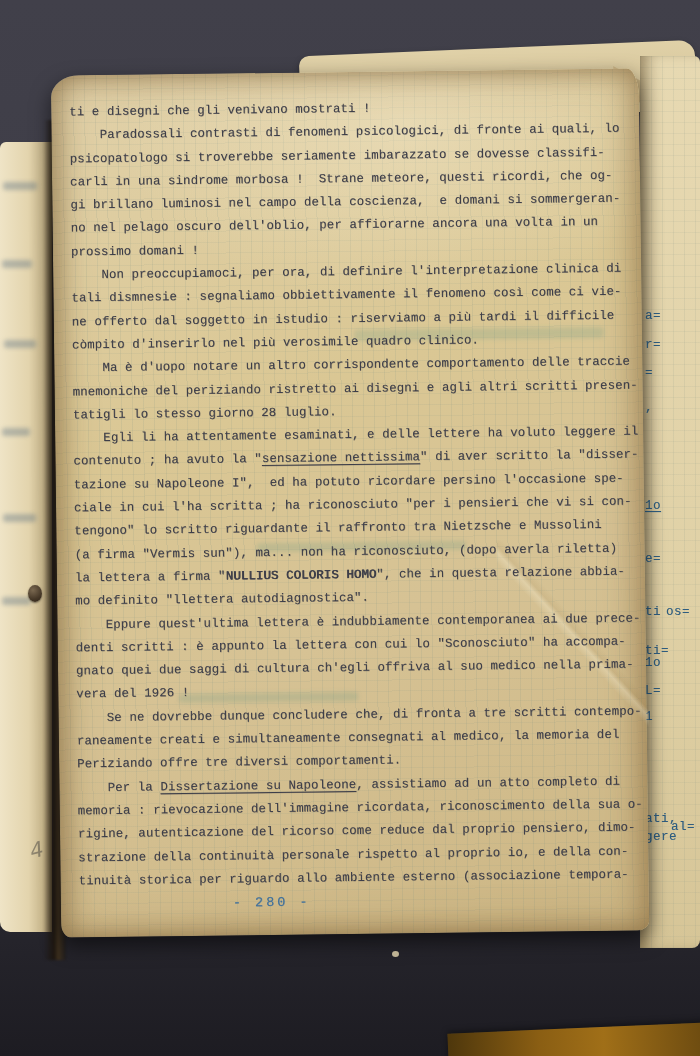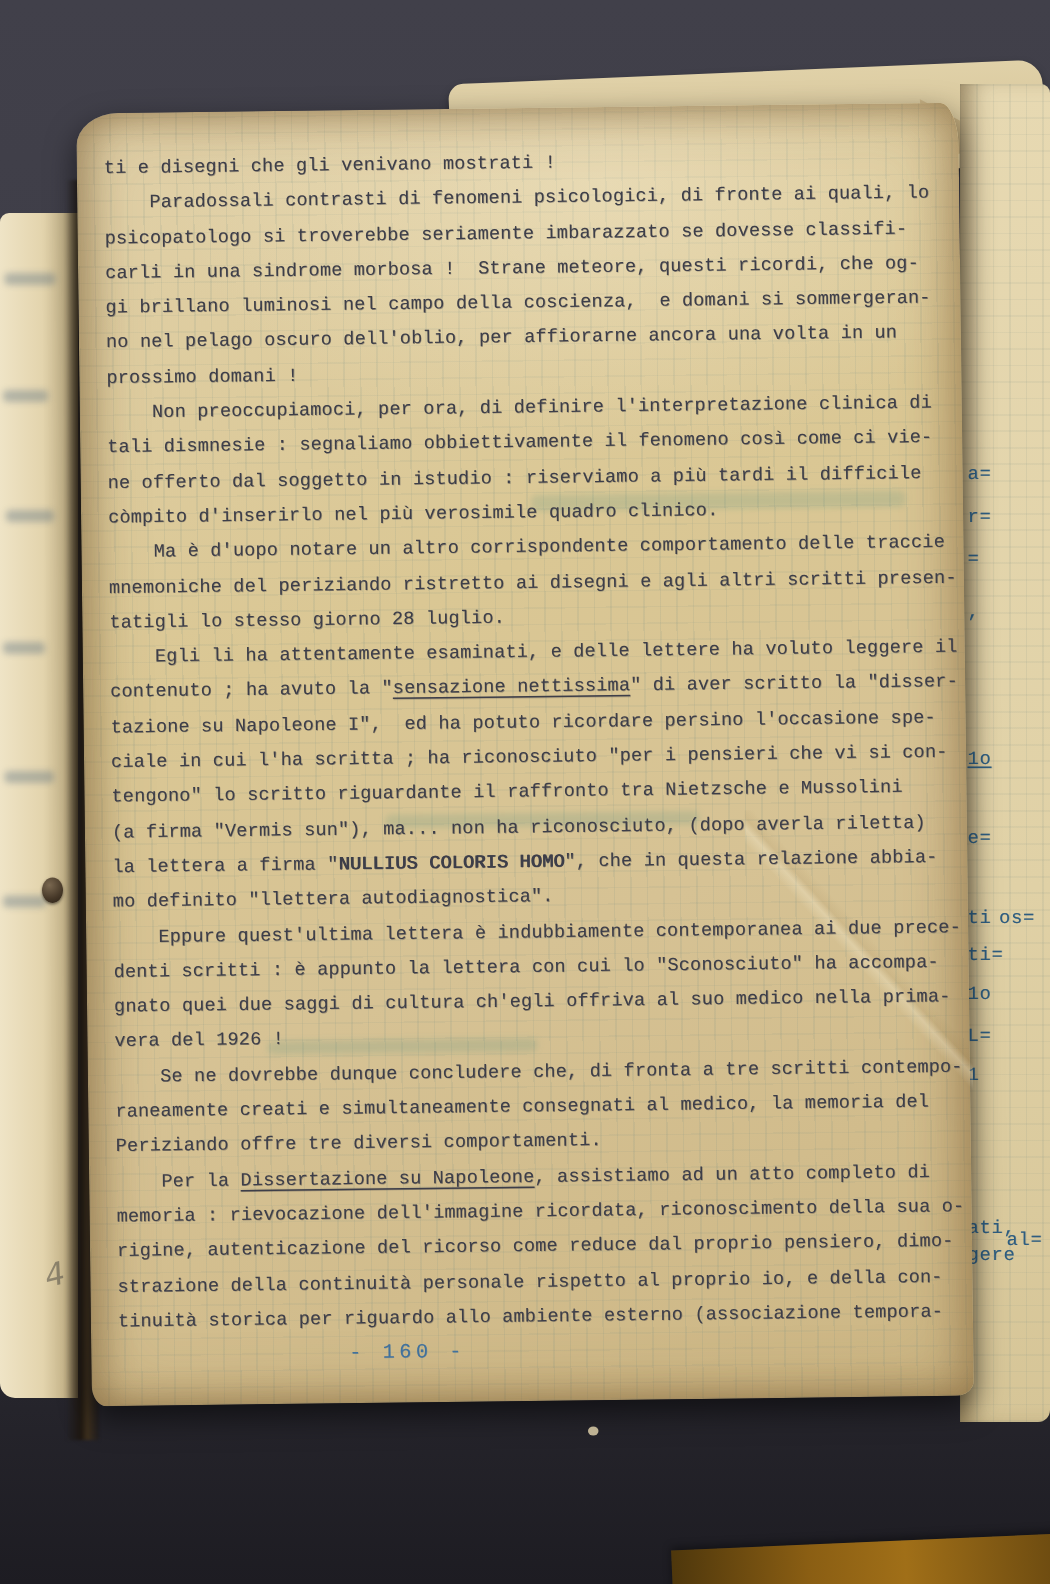--- a/index.html
+++ b/index.html
@@ -125,38 +125,38 @@
 
   <div class="next-page-strip">
       <div class="frag" style="top: 253px;">a=</div>
       <div class="frag" style="top: 282px;">r=</div>
       <div class="frag" style="top: 310px;">=</div>
       <div class="frag" style="top: 345px;">,</div>
       <div class="frag u" style="top: 443px;">1o</div>
       <div class="frag" style="top: 496px;">e=</div>
       <div class="frag" style="top: 549px;">ti</div>
       <div class="frag" style="top: 549px; margin-left: 21px;">os=</div>
-      <div class="frag" style="top: 574px; text-align: center;">ti=</div>
+      <div class="frag" style="top: 588px; text-align: center;">ti=</div>
       <div class="frag" style="top: 600px;">1o</div>
       <div class="frag" style="top: 628px;">L=</div>
       <div class="frag" style="top: 654px;">1</div>
       <div class="frag" style="top: 756px;">ati,</div>
       <div class="frag" style="top: 764px; margin-left: 26px;">al=</div>
       <div class="frag" style="top: 774px;">gere</div>
     </div>
 
   <div class="spine"></div>
 
   <div class="page">
     <div class="crease"></div>
     <div class="bleed" style="left:300px;top:258px;width:250px;height:11px;"></div>
     <div class="bleed" style="left:200px;top:470px;width:210px;height:9px;"></div>
     <div class="bleed" style="left:120px;top:620px;width:180px;height:9px;"></div>
     <div class="textblock"><div class="line"><span>ti e disegni che gli venivano mostrati !</span></div><div class="line"><span>    Paradossali contrasti di fenomeni psicologici, di fronte ai quali, lo</span></div><div class="line"><span>psicopatologo si troverebbe seriamente imbarazzato se dovesse classifi-</span></div><div class="line"><span>carli in una sindrome morbosa !  Strane meteore, questi ricordi, che og-</span></div><div class="line"><span>gi brillano luminosi nel campo della coscienza,  e domani si sommergeran-</span></div><div class="line"><span>no nel pelago oscuro dell'oblio, per affiorarne ancora una volta in un</span></div><div class="line"><span>prossimo domani !</span></div><div class="line"><span>    Non preoccupiamoci, per ora, di definire l'interpretazione clinica di</span></div><div class="line"><span>tali dismnesie : segnaliamo obbiettivamente il fenomeno così come ci vie-</span></div><div class="line"><span>ne offerto dal soggetto in istudio : riserviamo a più tardi il difficile</span></div><div class="line"><span>còmpito d'inserirlo nel più verosimile quadro clinico.</span></div><div class="line"><span>    Ma è d'uopo notare un altro corrispondente comportamento delle traccie</span></div><div class="line"><span>mnemoniche del periziando ristretto ai disegni e agli altri scritti presen-</span></div><div class="line"><span>tatigli lo stesso giorno 28 luglio.</span></div><div class="line"><span>    Egli li ha attentamente esaminati, e delle lettere ha voluto leggere il</span></div><div class="line"><span>contenuto ; ha avuto la "</span><span class="u">sensazione nettissima</span><span>" di aver scritto la "disser-</span></div><div class="line"><span>tazione su Napoleone I",  ed ha potuto ricordare persino l'occasione spe-</span></div><div class="line"><span>ciale in cui l'ha scritta ; ha riconosciuto "per i pensieri che vi si con-</span></div><div class="line"><span>tengono" lo scritto riguardante il raffronto tra Nietzsche e Mussolini</span></div><div class="line"><span>(a firma "Vermis sun"), ma... non ha riconosciuto, (dopo averla riletta)</span></div><div class="line"><span>la lettera a firma "</span><span class="b">NULLIUS COLORIS HOMO</span><span>", che in questa relazione abbia-</span></div><div class="line"><span>mo definito "llettera autodiagnostica".</span></div><div class="line"><span>    Eppure quest'ultima lettera è indubbiamente contemporanea ai due prece-</span></div><div class="line"><span>denti scritti : è appunto la lettera con cui lo "Sconosciuto" ha accompa-</span></div><div class="line"><span>gnato quei due saggi di cultura ch'egli offriva al suo medico nella prima-</span></div><div class="line"><span>vera del 1926 !</span></div><div class="line"><span>    Se ne dovrebbe dunque concludere che, di fronta a tre scritti contempo-</span></div><div class="line"><span>raneamente creati e simultaneamente consegnati al medico, la memoria del</span></div><div class="line"><span>Periziando offre tre diversi comportamenti.</span></div><div class="line"><span>    Per la </span><span class="u">Dissertazione su Napoleone</span><span>, assistiamo ad un atto completo di</span></div><div class="line"><span>memoria : rievocazione dell'immagine ricordata, riconoscimento della sua o-</span></div><div class="line"><span>rigine, autenticazione del ricorso come reduce dal proprio pensiero, dimo-</span></div><div class="line"><span>strazione della continuità personale rispetto al proprio io, e della con-</span></div><div class="line"><span>tinuità storica per riguardo allo ambiente esterno (associazione tempora-</span></div></div>
-    <div class="page-number">- 160 -</div>
+    <div class="page-number">- 280 -</div>
   </div>
 
   <div class="staple"></div>
   <div class="pencil-mark">4</div>
   <div class="speck"></div>
   <div class="cover-corner"></div>
 
 </div>
 
 </body></html>

